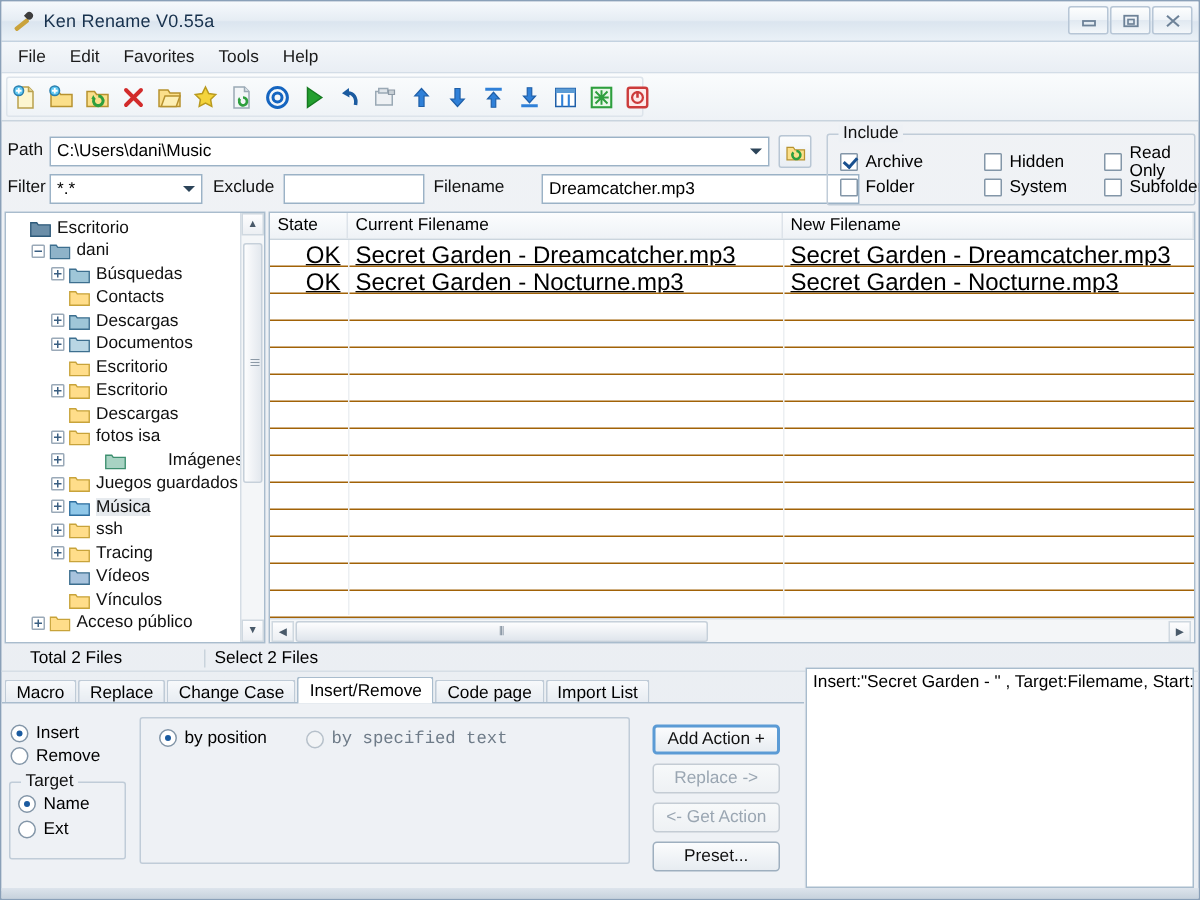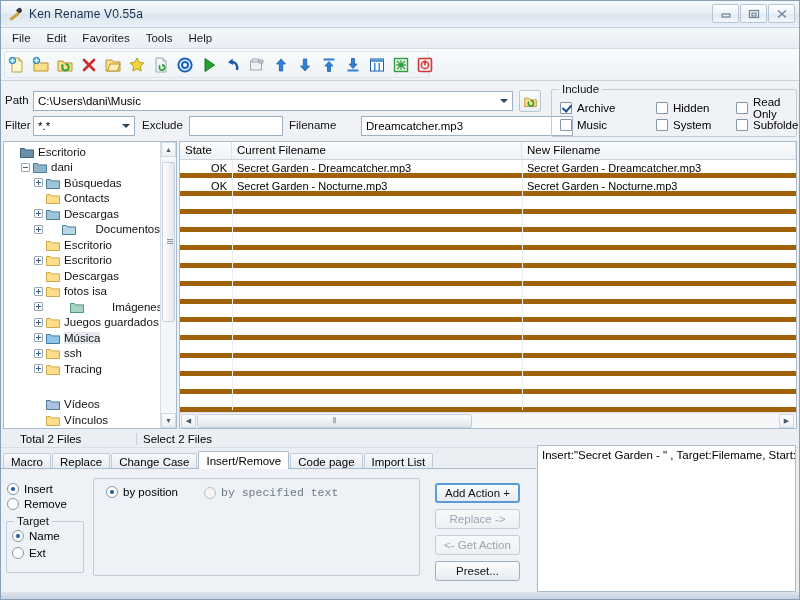--- a/index.html
+++ b/index.html
@@ -163,21 +163,21 @@
   
   .listpane {
     position:absolute; left:178px; top:140px; right:2px; height:288px;
     border:1px solid #a9bccd; background:#fff; overflow:hidden;
   }
   .lhead {
     height:18px; display:flex; background:linear-gradient(180deg,#fcfdfe,#eef2f6);
     border-bottom:1px solid #cbd5de; font-size:11.5px;
   }
   .lhcell { padding:2px 5px; border-right:1px solid #dde3ea; overflow:hidden; }
-  .lrow { height:18px; display:flex; font-size:11px; border-bottom:5px solid #a16207;}
+  .lrow { height:18px; display:flex; font-size:16px; border-bottom:1px solid #a16207;text-decoration:underline;}
   .lcell { padding:2px 5px; overflow:hidden; white-space:nowrap; }
   .lcell.state { text-align:right; }
   .grid-v {
     position:absolute; top:18px; bottom:18px; width:1px; background:#eceff2;
   }
   .hscroll {
     position:absolute; left:0; right:0; bottom:0; height:16px;
     background:#f4f6f8; border-top:1px solid #d5dde5; display:flex; align-items:center;
   }
   .hsbtn { width:15px;height:14px;margin:0 1px;background:linear-gradient(180deg,#fdfdfe,#eceff3);
@@ -446,21 +446,21 @@
       <div class="chk">
         <span class="chkbox"></span>
         <span>Hidden</span>
       </div>
       <div class="chk">
         <span class="chkbox"></span>
         <span>Read Only</span>
       </div>
       <div class="chk">
         <span class="chkbox"></span>
-        <span>Music</span>
+        <span>Folder</span>
       </div>
       <div class="chk">
         <span class="chkbox"></span>
         <span>System</span>
       </div>
       <div class="chk">
         <span class="chkbox"></span>
         <span>Subfolder</span>
       </div>
     </div>
@@ -496,21 +496,21 @@
             </svg></span>
           <span class="tlabel">Contacts</span>
         </div>
         <div class="trow" style="padding-left: 28px;">
           <span class="exp plus"></span>
           <span class="ficon"><svg width="14" height="12" viewBox="0 0 14 12">
               <path d="M0.5 2.5h4l1 1.4h8v7.6h-13z" fill="#9fc6d8" stroke="#3d6f8f" stroke-width=".9"></path>
             </svg></span>
           <span class="tlabel">Descargas</span>
         </div>
-        <div class="trow" style="padding-left: 28px; justify-content: space-between;">
+        <div class="trow" style="padding-left: 28px;">
           <span class="exp plus"></span>
           <span class="ficon"><svg width="14" height="12" viewBox="0 0 14 12">
               <path d="M0.5 2.5h4l1 1.4h8v7.6h-13z" fill="#b9d6e4" stroke="#3d6f8f" stroke-width=".9"></path>
             </svg></span>
           <span class="tlabel">Documentos</span>
         </div>
         <div class="trow" style="padding-left: 28px;">
           <span class="expspace"></span>
           <span class="ficon"><svg width="14" height="12" viewBox="0 0 14 12">
               <path d="M0.5 2.5h4l1 1.4h8v7.6h-13z" fill="#ffdd8a" stroke="#c8a33a" stroke-width=".9"></path>
@@ -566,21 +566,21 @@
             </svg></span>
           <span class="tlabel">ssh</span>
         </div>
         <div class="trow" style="padding-left: 28px;">
           <span class="exp plus"></span>
           <span class="ficon"><svg width="14" height="12" viewBox="0 0 14 12">
               <path d="M0.5 2.5h4l1 1.4h8v7.6h-13z" fill="#ffdd8a" stroke="#c8a33a" stroke-width=".9"></path>
             </svg></span>
           <span class="tlabel">Tracing</span>
         </div>
-        <div class="trow" style="padding-left: 28px; margin-top: 20px;">
+        <div class="trow" style="padding-left: 28px;">
           <span class="expspace"></span>
           <span class="ficon"><svg width="14" height="12" viewBox="0 0 14 12">
               <path d="M0.5 2.5h4l1 1.4h8v7.6h-13z" fill="#a8c3dd" stroke="#3d6f8f" stroke-width=".9"></path>
             </svg></span>
           <span class="tlabel">Vídeos</span>
         </div>
         <div class="trow" style="padding-left: 28px;">
           <span class="expspace"></span>
           <span class="ficon"><svg width="14" height="12" viewBox="0 0 14 12">
               <path d="M0.5 2.5h4l1 1.4h8v7.6h-13z" fill="#ffdd8a" stroke="#c8a33a" stroke-width=".9"></path>

